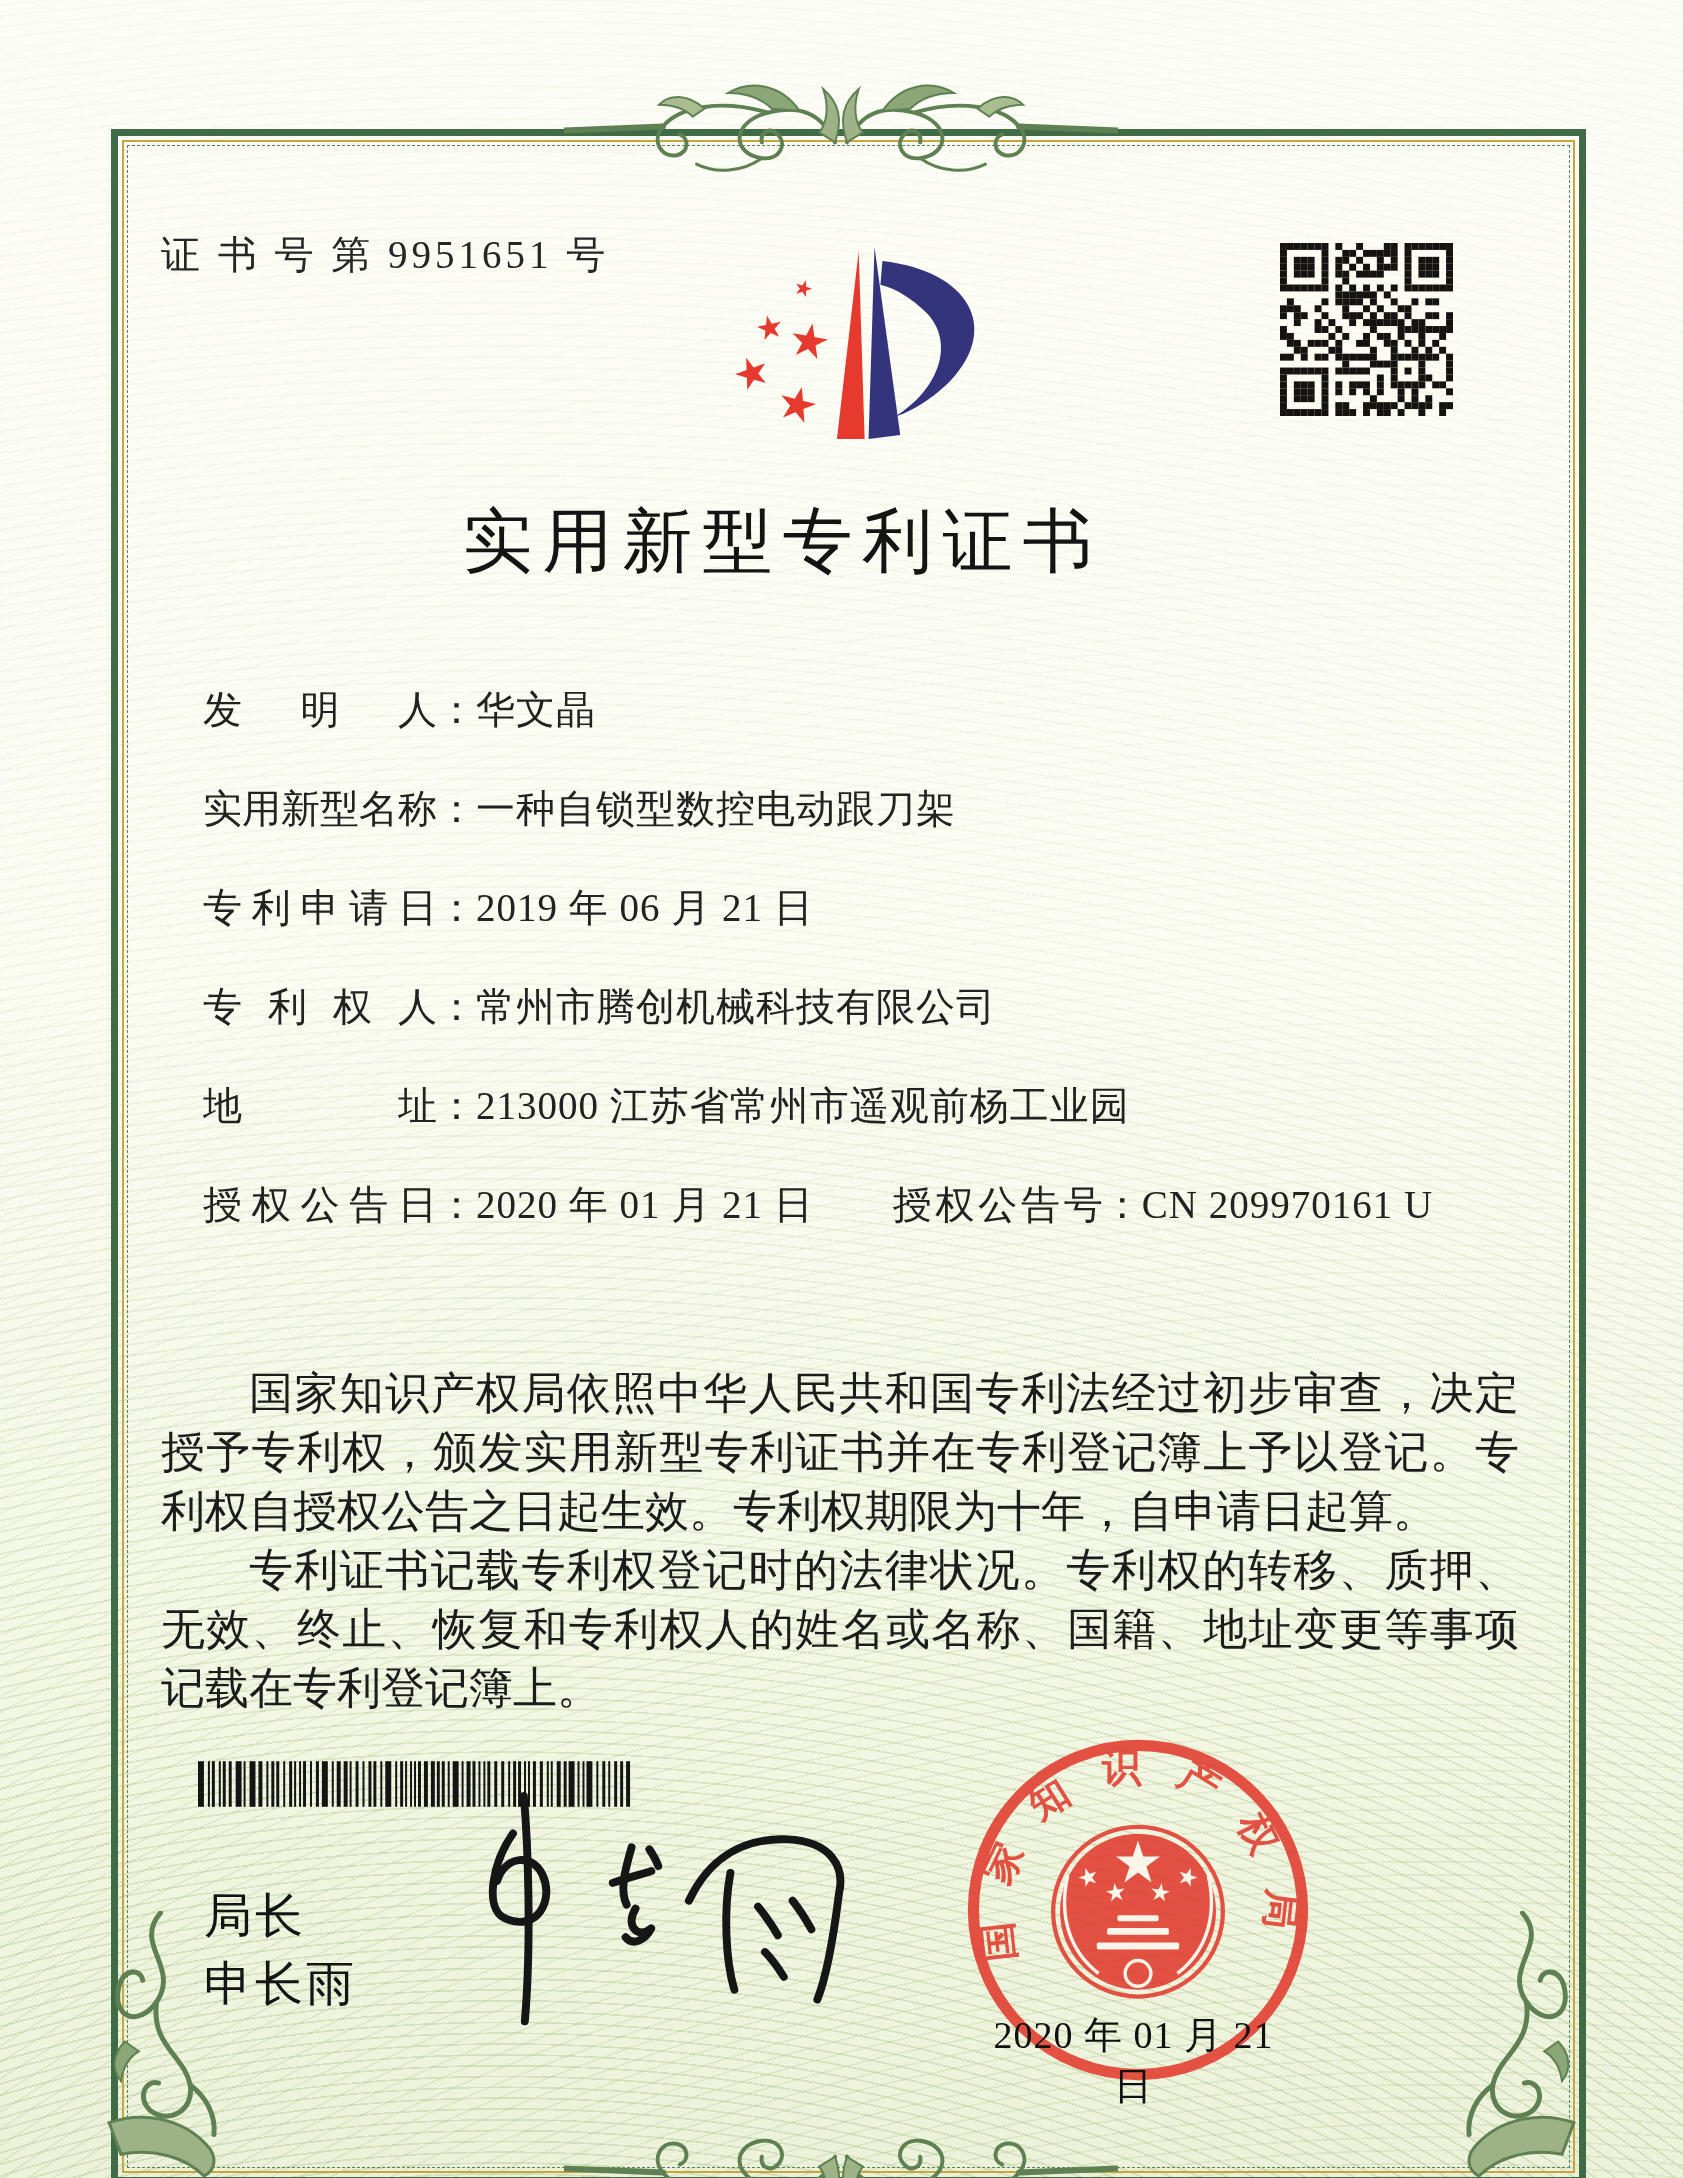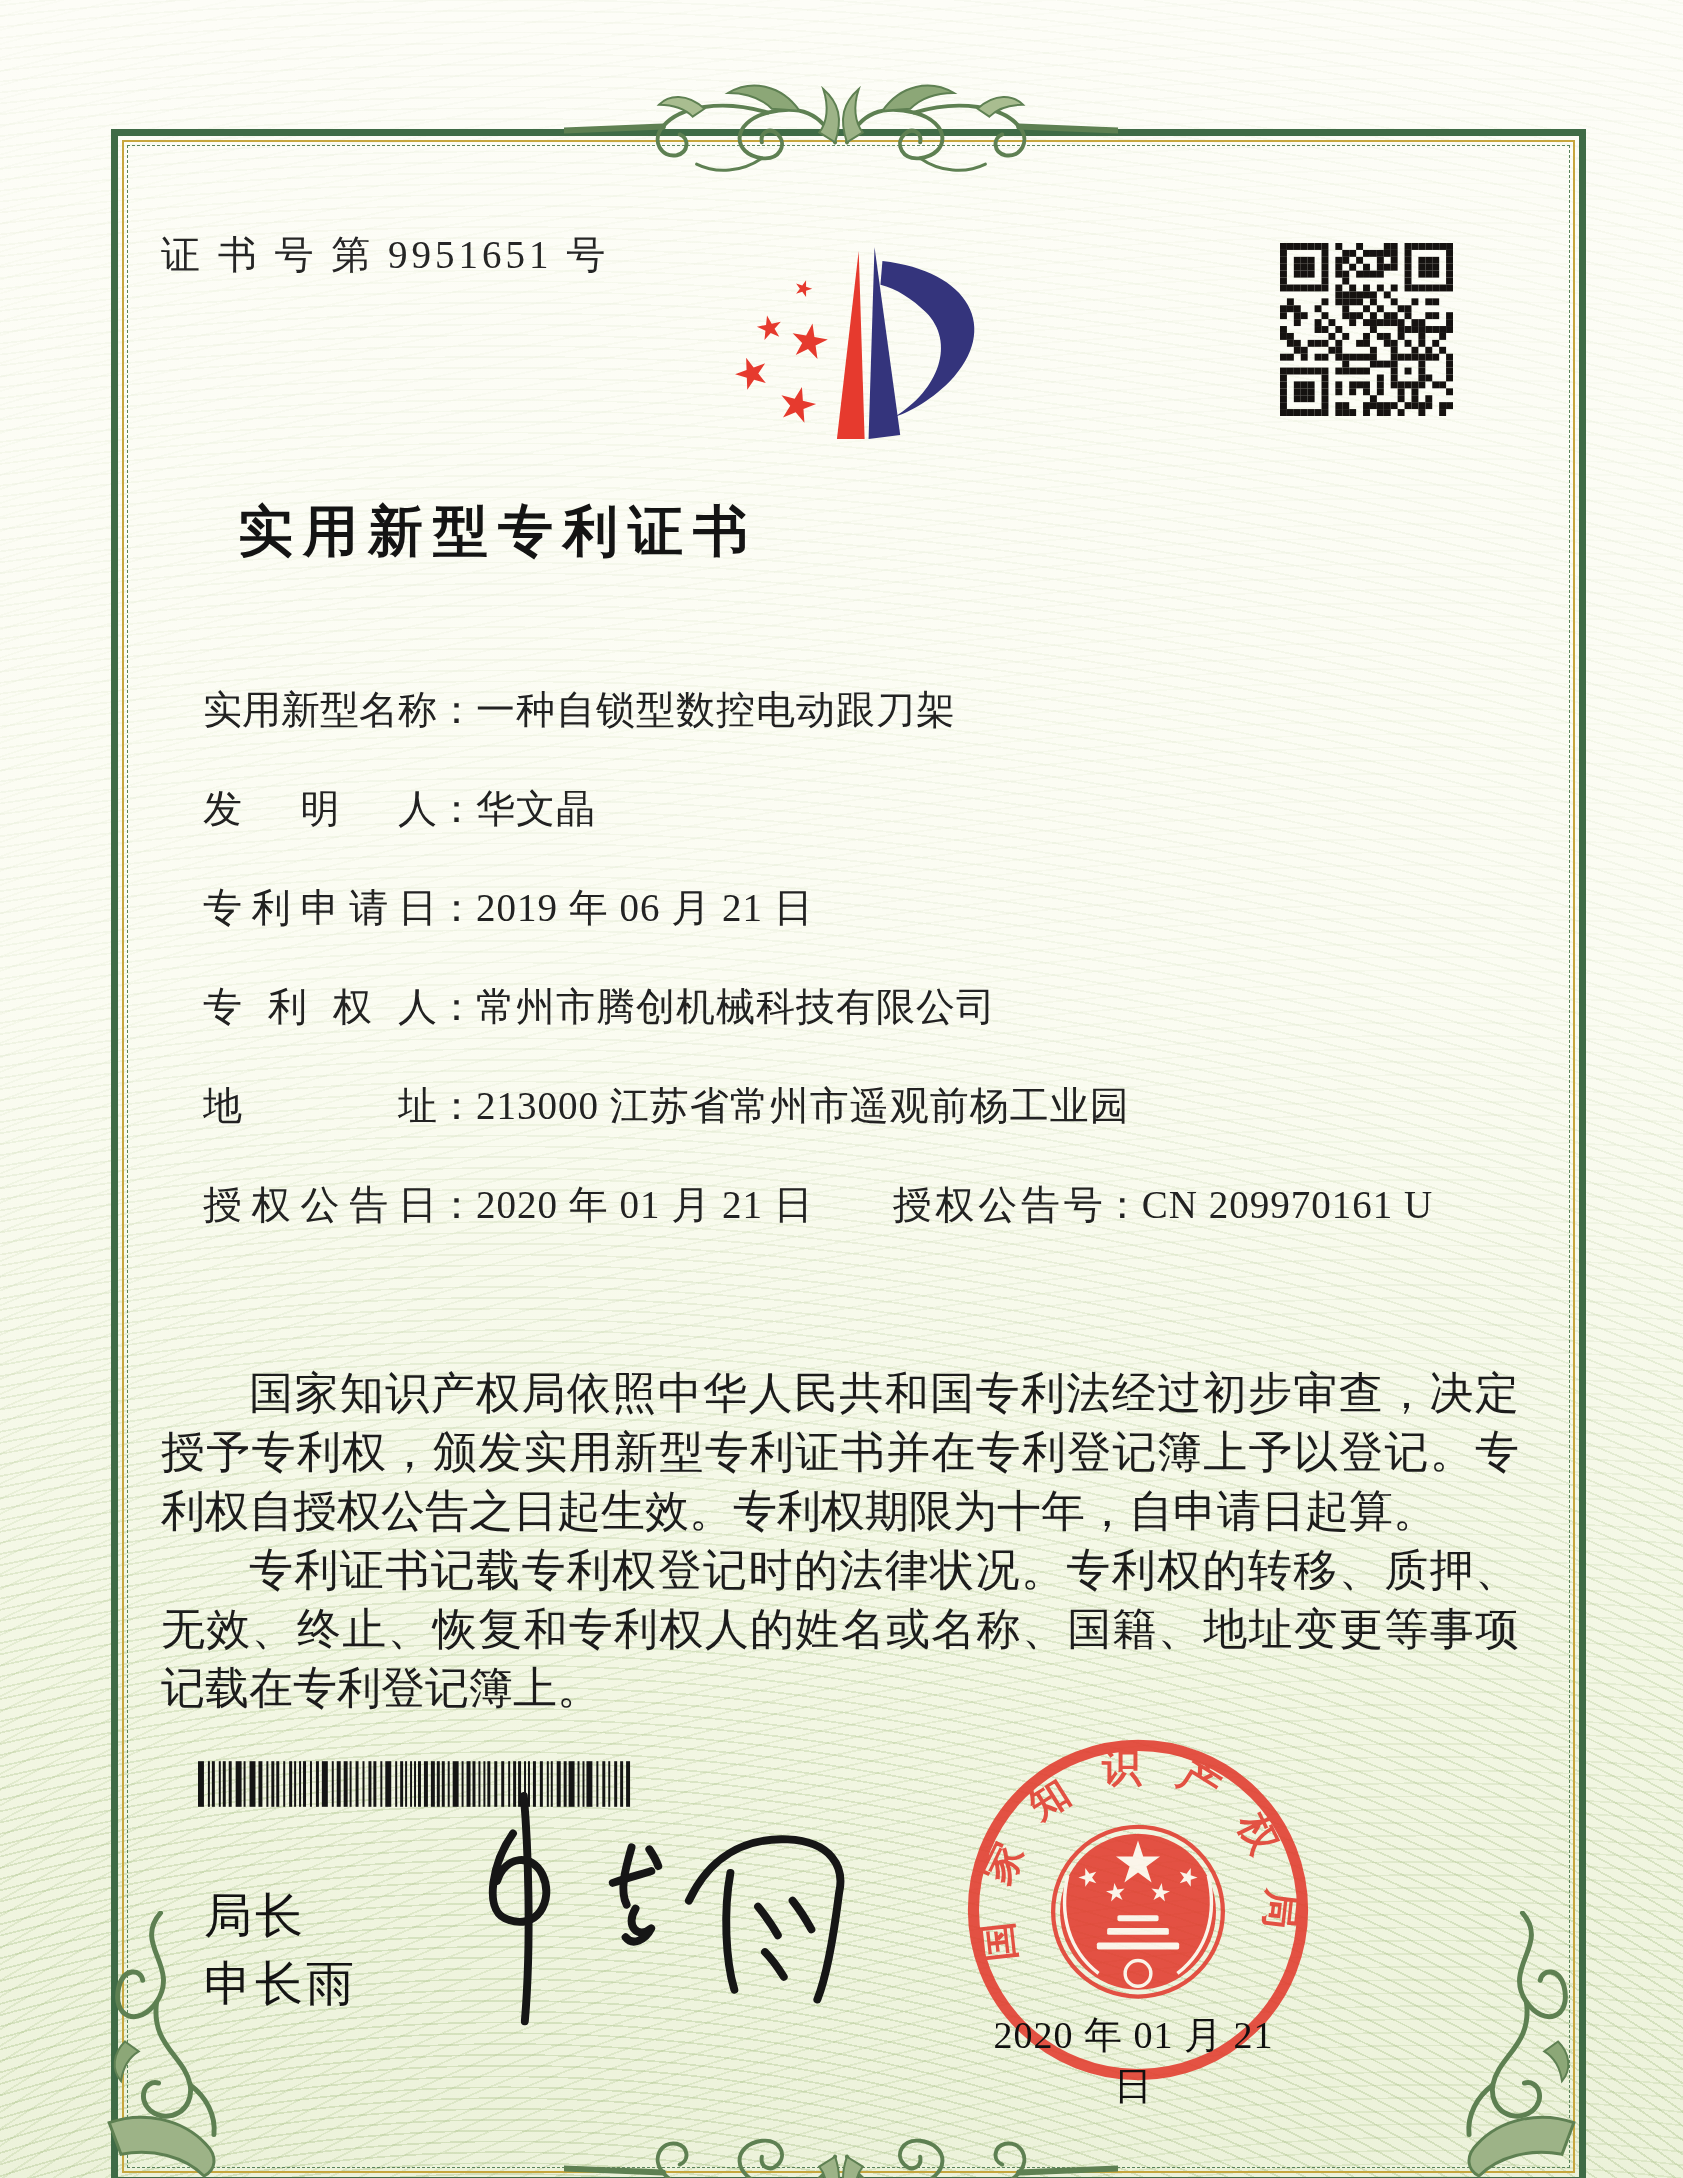--- a/index.html
+++ b/index.html
@@ -18,21 +18,21 @@
             mask-image:linear-gradient(to bottom, rgba(0,0,0,.18) 0%, rgba(0,0,0,.30) 45%, rgba(0,0,0,.75) 72%, #000 88%);
   }
   
   .frame{position:absolute;left:111px;top:129px;width:1461px;height:2041px;border:7px solid #3f6b46;}
   .frame .gold{position:absolute;inset:4px;border:2px solid #c7a63e;}
   .frame .dot{position:absolute;inset:9px;border:1px dashed #58835a;}
   .orn{position:absolute;pointer-events:none;}
   .abs{position:absolute;}
 
   .cert-no{left:161px;top:228px;font-size:39px;letter-spacing:4px;color:#262626;}
-  .title{left:238px;top:495px;width:1089px;font-size:55px;font-weight:bold;
+  .title{left:238px;top:495px;width:1089px;text-align:center;font-size:70px;font-weight:normal;
          letter-spacing:10px;color:#141414;}
 
   .fields{left:203px;top:688px;width:1327px;}
   .frow{white-space:nowrap;height:99px;line-height:44px;font-size:39px;color:#222;}
   .flabel{display:inline-block;width:234px;text-align:justify;text-align-last:justify;vertical-align:baseline;}
   .flabel2{display:inline-block;width:210px;margin-left:79px;text-align:justify;text-align-last:justify;vertical-align:baseline;}
   .fcolon{display:inline-block;}
   .fvalue{letter-spacing:1px;}
 
   .paras{left:161px;top:1364px;width:1358px;font-size:44px;line-height:59px;text-align:justify;color:#1c1c1c;}
@@ -446,24 +446,24 @@
       <rect x="105" y="168" width="7" height="7" fill="#151210"></rect>
       <rect x="119" y="168" width="7" height="7" fill="#151210"></rect>
       <rect x="140" y="168" width="7" height="7" fill="#151210"></rect>
       <rect x="161" y="168" width="7" height="7" fill="#151210"></rect>
     </svg>
 
   <div class="abs title">实用新型专利证书</div>
 
   <div class="abs fields">
     <div class="frow">
-      <span class="flabel">实用新型名称</span><span class="fcolon">：</span><span class="fvalue">一种自锁型数控电动跟刀架</span>
+      <span class="flabel">发明人</span><span class="fcolon">：</span><span class="fvalue">华文晶</span>
     </div>
     <div class="frow">
-      <span class="flabel">发明人</span><span class="fcolon">：</span><span class="fvalue">华文晶</span>
+      <span class="flabel">实用新型名称</span><span class="fcolon">：</span><span class="fvalue">一种自锁型数控电动跟刀架</span>
     </div>
     <div class="frow">
       <span class="flabel">专利申请日</span><span class="fcolon">：</span><span class="fvalue">2019 年 06 月 21 日</span>
     </div>
     <div class="frow">
       <span class="flabel">专利权人</span><span class="fcolon">：</span><span class="fvalue">常州市腾创机械科技有限公司</span>
     </div>
     <div class="frow">
       <span class="flabel">地址</span><span class="fcolon">：</span><span class="fvalue">213000  江苏省常州市遥观前杨工业园</span>
     </div>

